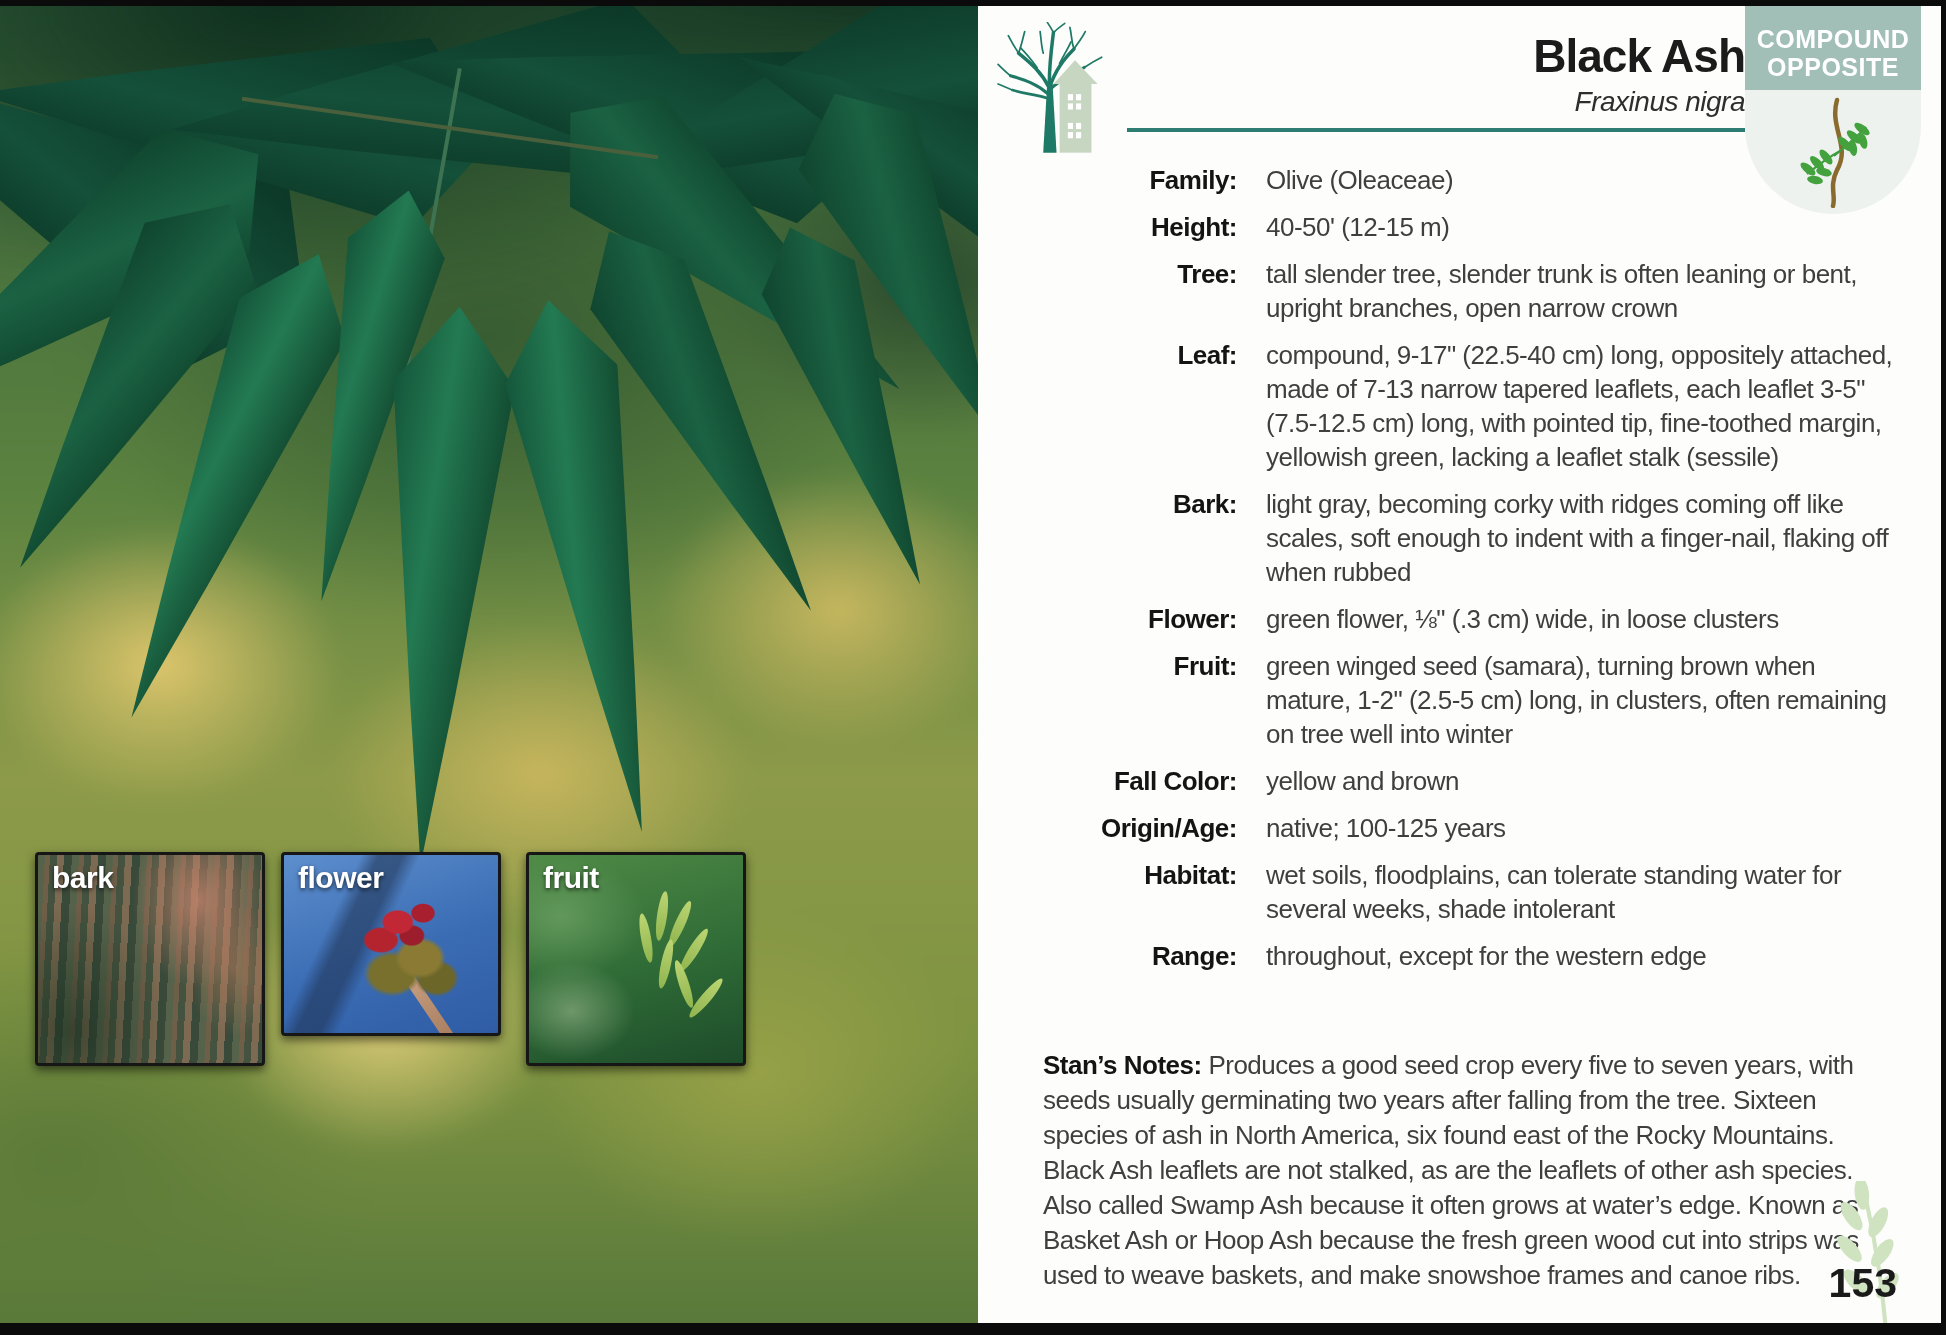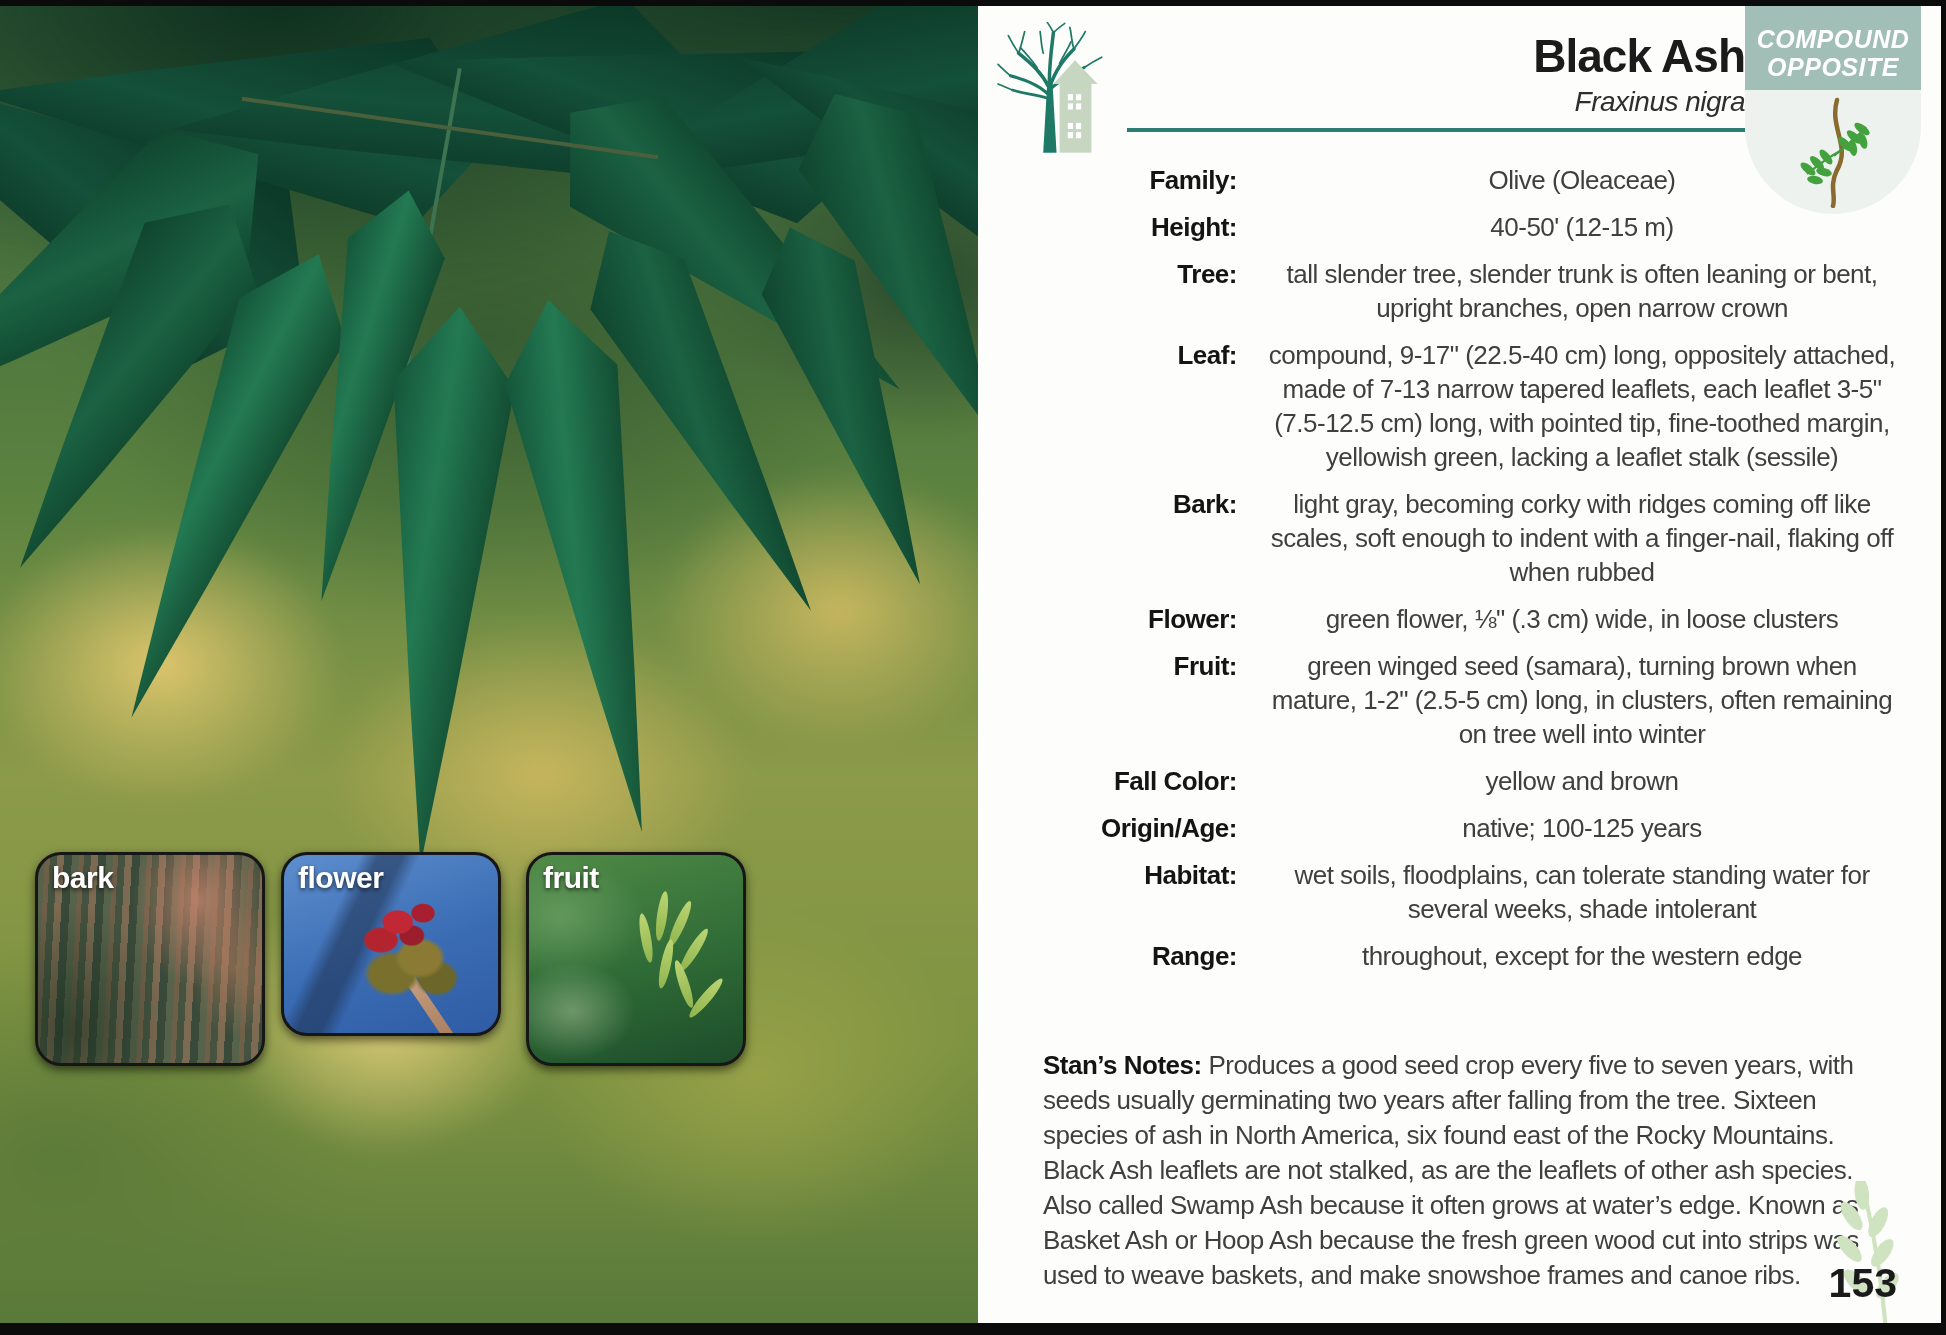--- a/index.html
+++ b/index.html
@@ -21,21 +21,21 @@
       linear-gradient(180deg,#35603a 0%,#5d8340 38%,#8c9a49 58%,#7e9341 78%,#55773a 100%);}
   .canopy-shade{position:absolute;left:-40px;top:-60px;width:1060px;height:520px;filter:blur(18px);
     background:radial-gradient(70% 80% at 30% 10%, rgba(10,42,28,.92), rgba(10,42,28,0) 75%),
                radial-gradient(55% 70% at 85% 0%, rgba(8,38,26,.9), rgba(8,38,26,0) 72%);}
   .leaf{position:absolute;clip-path:polygon(50% 0%,88% 14%,64% 70%,50% 100%,36% 70%,12% 14%);
     background:linear-gradient(100deg,#0b3a27,#1b6243 45%,#0d4029 78%);}
   .leaf.lt{background:linear-gradient(100deg,#092f20,#14503a 50%,#0a3322 80%);}
   .leaf.hl{background:linear-gradient(95deg,#0e4630,#237a52 40%,#11462e 75%);}
   .vein{position:absolute;background:#3e7352;}
 
-  .thumb{position:absolute;border:3px solid #161616;border-radius:26px;overflow:hidden;
+  .thumb{position:absolute;border:3px solid #161616;border-radius:4px;overflow:hidden;
     box-shadow:0 4px 10px rgba(0,0,0,.55);}
   .thumb .lbl{position:absolute;left:14px;top:6px;color:#fff;font-size:30px;font-weight:bold;
     letter-spacing:-.5px;text-shadow:0 2px 4px rgba(0,0,0,.65);z-index:5;}
   .thumb-bark{left:35px;top:846px;width:230px;height:214px;
     background:
       radial-gradient(95px 125px at 72% 22%, rgba(198,132,108,.8), rgba(198,132,108,0) 70%),
       radial-gradient(70px 95px at 88% 55%, rgba(182,124,92,.55), rgba(182,124,92,0) 70%),
       radial-gradient(130px 170px at 15% 85%, rgba(24,46,28,.6), rgba(24,46,28,0) 75%),
       repeating-linear-gradient(93deg,#57624a 0 7px,#6e5f49 7px 12px,#44523f 12px 19px,#7d6a52 19px 26px,#3a4a3a 26px 34px);}
   .thumb-flower{left:281px;top:846px;width:220px;height:184px;
@@ -64,31 +64,31 @@
   
   .page{position:absolute;left:978px;right:5px;top:6px;bottom:12px;background:#fdfdfb;overflow:hidden;}
 
   .header-icon{position:absolute;left:18px;top:16px;}
 
   .title-block{position:absolute;left:149px;top:26px;width:618px;text-align:right;}
   .title{font-size:46px;font-weight:bold;color:#1b1b1b;letter-spacing:-1px;line-height:1.05;}
   .subtitle{font-size:28px;font-style:italic;color:#2e2e2e;margin-top:6px;letter-spacing:-.5px;}
   .rule{height:4px;background:#2e7d72;margin-top:10px;}
 
-  .badge{position:absolute;top:0;right:20px;width:176px;font-style:italic;}
+  .badge{position:absolute;top:0;right:20px;width:176px;}
   .badge-head{background:#a2bfb7;height:84px;display:flex;flex-direction:column;justify-content:center;
     align-items:center;padding-top:10px;}
   .badge-head div{color:#fff;font-size:25px;font-weight:bold;line-height:1.12;letter-spacing:.5px;}
   .badge-body{background:#edf2ef;height:124px;border-radius:0 0 88px 88px;display:flex;
     align-items:center;justify-content:center;}
 
   .fields{position:absolute;left:0;top:157px;width:920px;}
   .frow{display:grid;grid-template-columns:259px 1fr;column-gap:29px;margin-bottom:13px;}
   .flabel{text-align:right;font-weight:bold;color:#141414;font-size:26px;line-height:34px;letter-spacing:-.5px;}
-  .fvalue{color:#3f3f3f;font-size:26px;line-height:34px;letter-spacing:-.5px;text-align:center;}
+  .fvalue{color:#3f3f3f;font-size:26px;line-height:34px;letter-spacing:-.5px;}
 
   .notes{position:absolute;left:65px;top:1016px;width:852px;color:#3f3f3f;
     font-size:26px;line-height:35px;letter-spacing:-.5px;}
   .notes b{color:#141414;letter-spacing:-.5px;margin-top:16px;}
 
   .sprig{position:absolute;right:26px;bottom:-18px;}
   .pagenum{position:absolute;right:44px;bottom:16px;font-size:41px;font-weight:bold;color:#1a1a1a;z-index:3;}
 </style>
 </head>
 <body>

